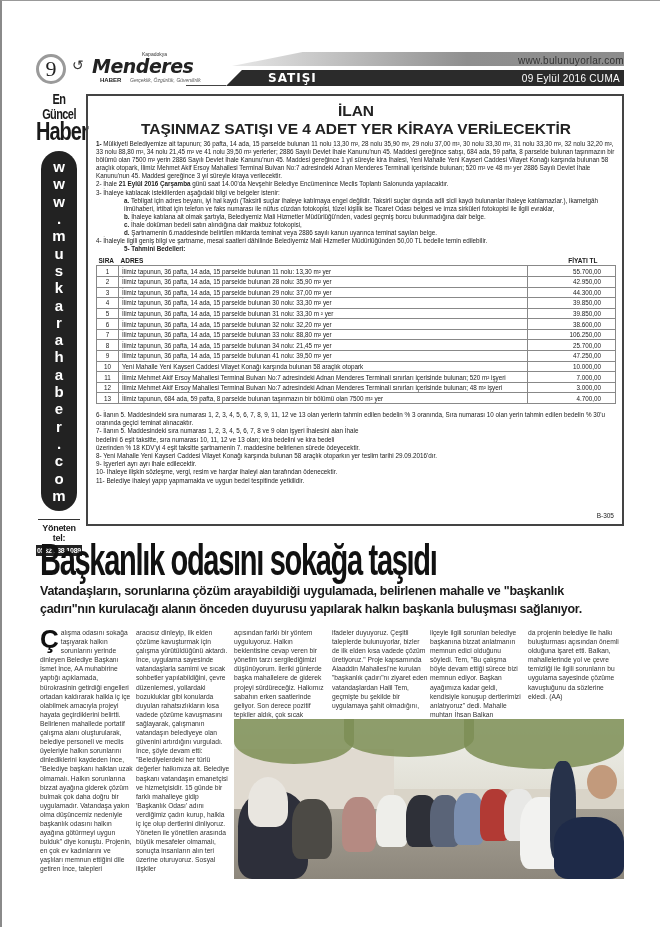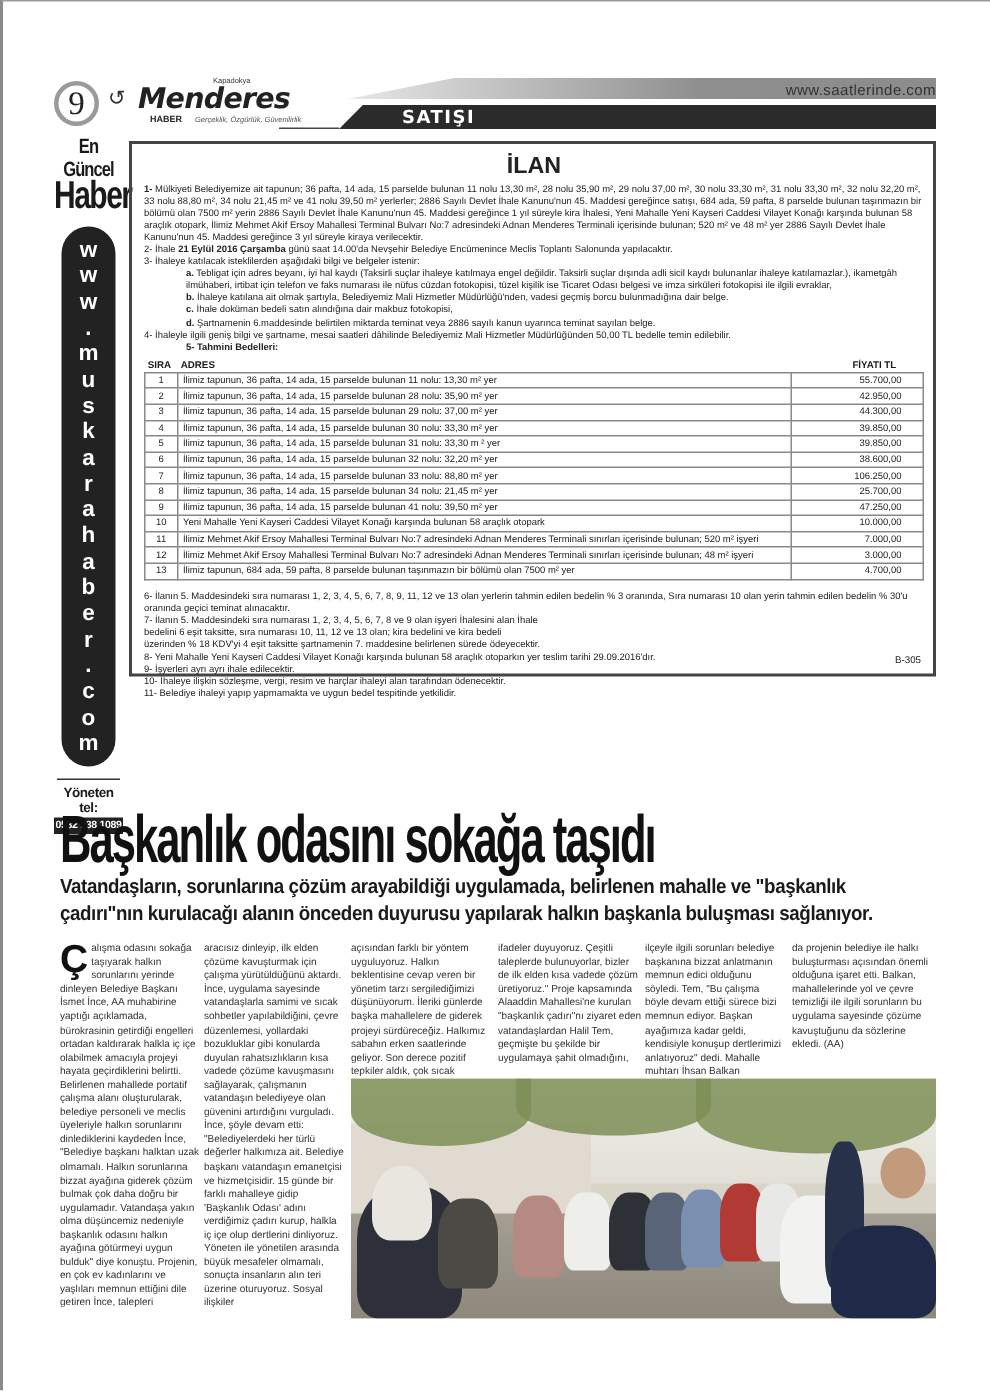--- a/index.html
+++ b/index.html
@@ -15,34 +15,34 @@
   .logo-swoosh { position: absolute; left: 0; top: 3px; font-size: 14px; color: #333; }
   .logo-word { position: absolute; left: 20px; top: 1px; font-family: "DejaVu Sans", sans-serif; font-weight: bold; font-size: 19px; letter-spacing: -0.5px; color: #222; font-style: italic; }
   .logo-sup { position: absolute; left: 70px; top: -3px; font-size: 5px; color: #333; }
   .logo-sub { position: absolute; left: 28px; top: 23px; font-size: 6px; font-weight: bold; color: #222; }
   .logo-tag { position: absolute; left: 58px; top: 23px; font-size: 5px; font-style: italic; color: #555; }
   .logo-line { position: absolute; left: 150px; top: 33px; width: 40px; height: 1px; background: #444; }
   .band-top { position: absolute; left: 196px; top: 0; width: 392px; height: 14px; background: linear-gradient(90deg, #e8e8e8, #8f8f8f 60%, #8c8c8c); clip-path: polygon(18% 0, 100% 0, 100% 100%, 0 100%); }
   .website { position: absolute; right: 0; top: 3px; font-size: 10px; color: #333; letter-spacing: 0.3px; }
   .band-main { position: absolute; left: 190px; top: 18px; width: 398px; height: 16px; background: #2b2b2b; clip-path: polygon(4% 0, 100% 0, 100% 100%, 0 100%); }
   .section-name { position: absolute; left: 232px; top: 19px; font-size: 12px; font-weight: bold; color: #fff; letter-spacing: 1px; font-family: "DejaVu Sans", sans-serif; }
-  .date { position: absolute; right: 4px; top: 34px; font-size: 10px; color: #fff; letter-spacing: 0.3px; }
+  .date { position: absolute; right: 4px; top: 21px; font-size: 10px; color: #fff; letter-spacing: 0.3px; }
 
   
   .sidebar { position: absolute; left: 36px; top: 94px; width: 46px; }
   .sb-title1 { font-family: "Liberation Sans", sans-serif; font-weight: bold; font-size: 11px; text-align: center; letter-spacing: -0.6px; transform: scaleY(1.25); }
   .sb-title2 { font-family: "Liberation Sans", sans-serif; font-weight: bold; font-size: 20px; text-align: center; letter-spacing: -1px; transform: scaleY(1.3); margin-top: 2px; }
   .sb-pill { width: 36px; margin: 8px auto 0; height: 360px; background: #222; border-radius: 18px; display: flex; flex-direction: column; align-items: center; justify-content: space-between; padding: 8px 0; }
   .sb-pill span { color: #fff; font-weight: bold; font-size: 15px; line-height: 1; }
   .sb-hr { height: 1px; background: #333; margin: 8px 2px 3px; }
   .sb-contact-label { font-size: 9px; font-weight: bold; text-align: center; letter-spacing: -0.3px; }
   .sb-phone { background: #222; color: #fff; font-size: 7px; font-weight: bold; text-align: center; padding: 2px 0; margin-top: 2px; letter-spacing: -0.2px; }
 
   
-  .notice { position: absolute; left: 86px; top: 94px; width: 538px; height: 357px; border: 2px solid #444; padding: 6px 6px 4px 8px; }
+  .notice { position: absolute; left: 86px; top: 94px; width: 538px; height: 432px; border: 2px solid #444; padding: 6px 6px 4px 8px; }
   .notice-title { text-align: center; font-weight: bold; font-size: 15.5px; line-height: 17.5px; color: #222; }
   .notice-body { margin-top: 3px; font-size: 6.3px; line-height: 8.1px; color: #222; }
   .notice-body p { margin: 0; }
   .indent { padding-left: 28px; }
   .b { font-weight: bold; }
   .price-table { width: 100%; border-collapse: collapse; margin-top: 3px; font-size: 6.3px; }
   .price-table th { text-align: left; font-weight: bold; font-size: 6.5px; padding: 1px 2px; }
   .price-table th.price { text-align: right; padding-right: 18px; }
   .price-table td { border: 1px solid #888; padding: 0 3px; height: 10.6px; }
   .price-table td.sira { width: 22px; text-align: center; }
@@ -83,21 +83,21 @@
   <div class="page-num">9</div>
   <div class="logo">
     <span class="logo-swoosh">↺</span>
     <span class="logo-sup">Kapadokya</span>
     <span class="logo-word">Menderes</span>
     <span class="logo-sub">HABER</span>
     <span class="logo-tag">Gerçeklik, Özgürlük, Güvenilirlik</span>
   </div>
   <div class="logo-line"></div>
   <div class="band-top"></div>
-  <div class="website">www.saatlerinde.com</div>
+  <div class="website">www.bulunuyorlar.com</div>
   <div class="band-main"></div>
   <div class="section-name">SATIŞI</div>
   <div class="date">09 Eylül 2016 CUMA</div>
 </header>
 
 <aside class="sidebar">
   <div class="sb-title1">En Güncel</div>
   <div class="sb-title2">Haber</div>
   <div class="sb-pill">
     <span>w</span>
@@ -122,20 +122,21 @@
     <span>m</span>
   </div>
   <div class="sb-hr"></div>
   <div class="sb-contact-label">Yöneten tel:</div>
   <div class="sb-phone">0532 138 1089</div>
 </aside>
 
 <section class="notice">
   <div class="notice-title">
     <div>İLAN</div>
+    <div>TAŞINMAZ SATIŞI VE 4 ADET YER KİRAYA VERİLECEKTİR</div>
   </div>
   <div class="notice-body">
     <p><span class="b">1-</span> <span>Mülkiyeti Belediyemize ait tapunun; 36 pafta, 14 ada, 15 parselde bulunan 11 nolu 13,30 m², 28 nolu 35,90 m², 29 nolu 37,00 m², 30 nolu 33,30 m², 31 nolu 33,30 m², 32 nolu 32,20 m², 33 nolu 88,80 m², 34 nolu 21,45 m² ve 41 nolu 39,50 m² yerlerler; 2886 Sayılı Devlet İhale Kanunu'nun 45. Maddesi gereğince satışı, 684 ada, 59 pafta, 8 parselde bulunan taşınmazın bir bölümü olan 7500 m² yerin 2886 Sayılı Devlet İhale Kanunu'nun 45. Maddesi gereğince 1 yıl süreyle kira İhalesi, Yeni Mahalle Yeni Kayseri Caddesi Vilayet Konağı karşında bulunan 58 araçlık otopark, İlimiz Mehmet Akif Ersoy Mahallesi Terminal Bulvarı No:7 adresindeki Adnan Menderes Terminali içerisinde bulunan; 520 m² ve 48 m² yer 2886 Sayılı Devlet İhale Kanunu'nun 45. Maddesi gereğince 3 yıl süreyle kiraya verilecektir.</span></p>
     <p><span>2- İhale</span> <span class="b">21 Eylül 2016 Çarşamba</span> <span>günü saat 14.00'da Nevşehir Belediye Encümenince Meclis Toplantı Salonunda yapılacaktır.</span></p>
     <p>3- İhaleye katılacak isteklilerden aşağıdaki bilgi ve belgeler istenir:</p>
     <p class="indent"><span class="b">a.</span> <span>Tebligat için adres beyanı, iyi hal kaydı (Taksirli suçlar ihaleye katılmaya engel değildir. Taksirli suçlar dışında adli sicil kaydı bulunanlar ihaleye katılamazlar.), ikametgâh ilmühaberi, irtibat için telefon ve faks numarası ile nüfus cüzdan fotokopisi, tüzel kişilik ise Ticaret Odası belgesi ve imza sirküleri fotokopisi ile ilgili evraklar,</span></p>
     <p class="indent"><span class="b">b.</span> <span>İhaleye katılana ait olmak şartıyla, Belediyemiz Mali Hizmetler Müdürlüğü'nden, vadesi geçmiş borcu bulunmadığına dair belge.</span></p>
     <p class="indent"><span class="b">c.</span> <span>İhale doküman bedeli satın alındığına dair makbuz fotokopisi,</span></p>
     <p class="indent"><span class="b">d.</span> <span>Şartnamenin 6.maddesinde belirtilen miktarda teminat veya 2886 sayılı kanun uyarınca teminat sayılan belge.</span></p>
     <p>4- İhaleyle ilgili geniş bilgi ve şartname, mesai saatleri dâhilinde Belediyemiz Mali Hizmetler Müdürlüğünden 50,00 TL bedelle temin edilebilir.</p>

